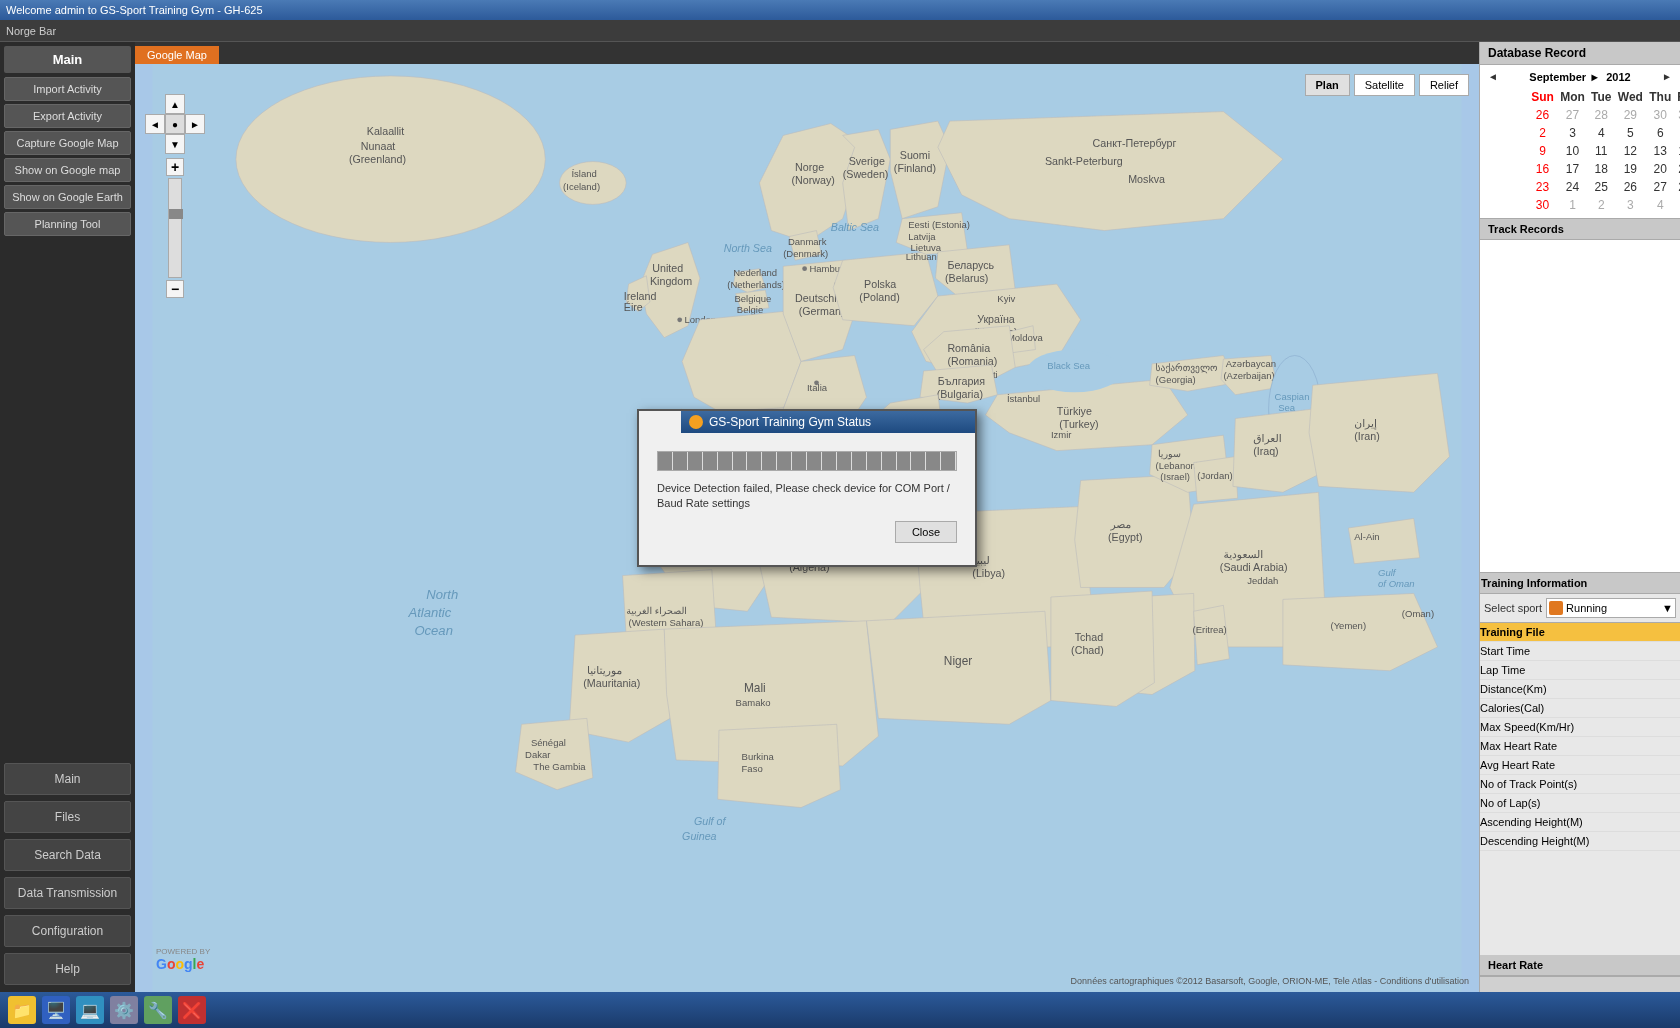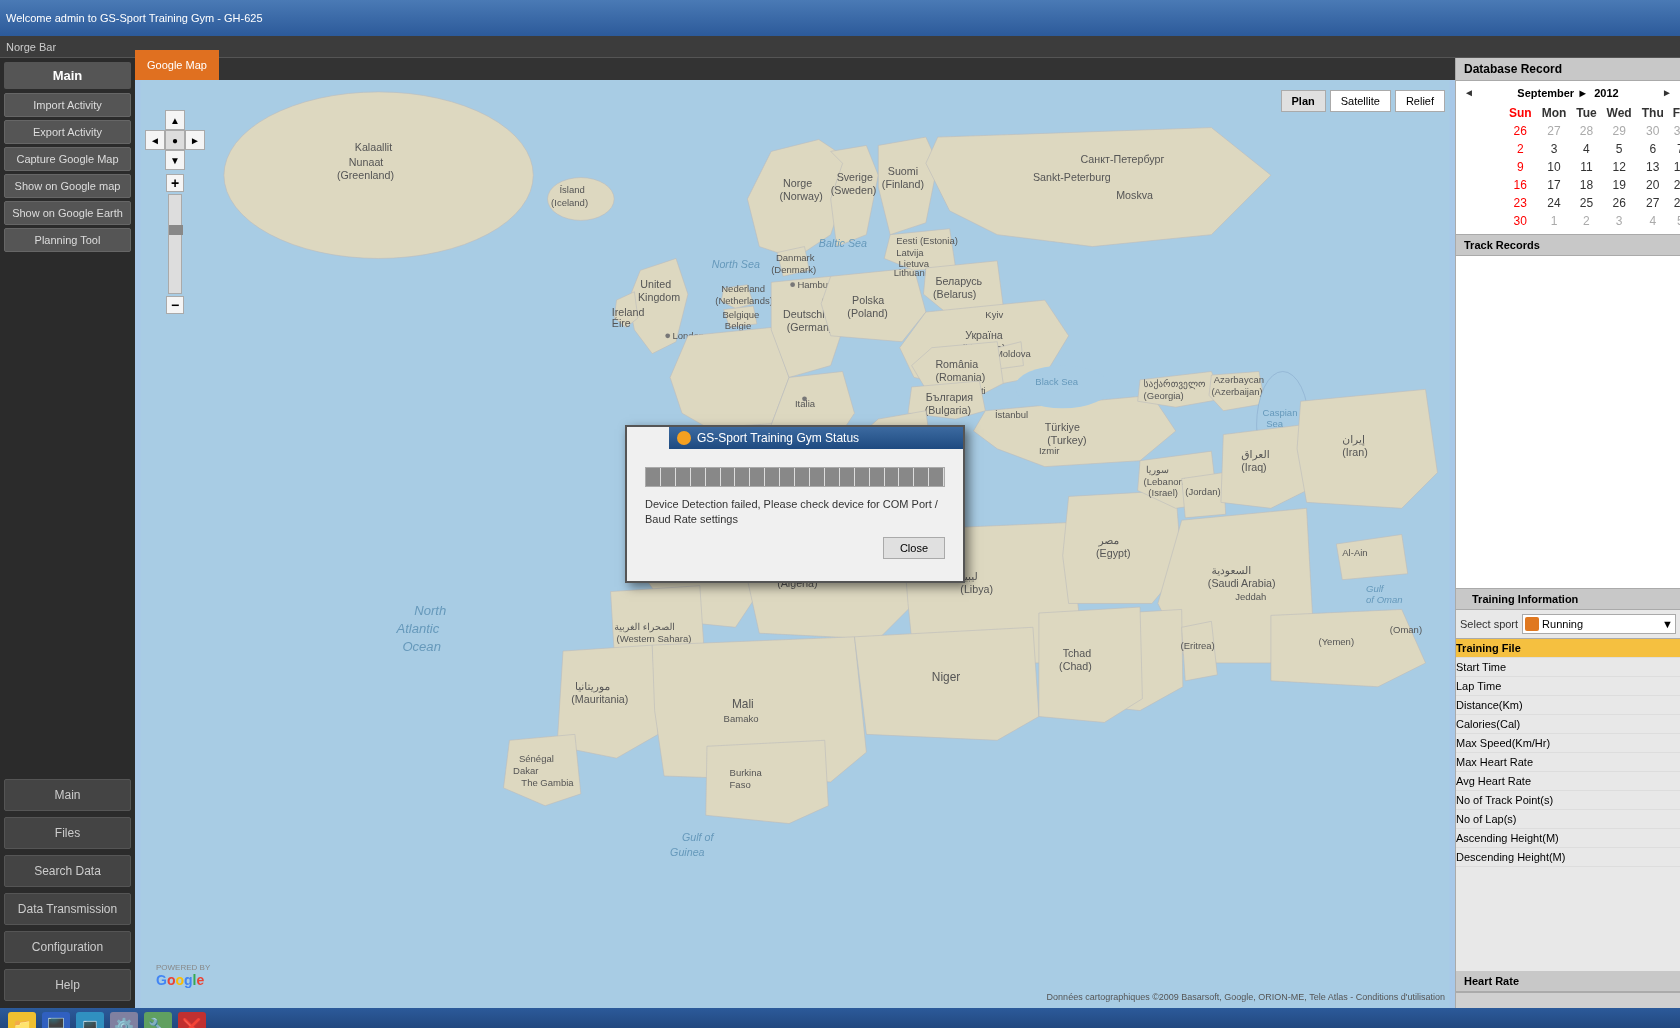--- a/index.html
+++ b/index.html
@@ -1,20 +1,20 @@
 <!DOCTYPE html>
 <html><head>
   <meta charset="utf-8">
   <style>
     * { margin: 0; padding: 0; box-sizing: border-box; }
     body { width: 1680px; height: 1028px; overflow: hidden; font-family: Arial, sans-serif; font-size: 12px; background: #2b2b2b; }
 
     
     #titlebar {
-      height: 36px;
+      height: 20px;
       background: linear-gradient(to bottom, #4a7ab5, #2c5a9a);
       color: white;
       font-size: 11px;
       display: flex;
       align-items: center;
       padding: 0 6px;
     }
 
     
     #menubar {
@@ -271,21 +271,21 @@
     .dialog-btn {
       background: #e0e0e0;
       border: 1px solid #aaa;
       padding: 4px 16px;
       font-size: 11px;
       cursor: pointer;
     }
 
     
     #right-panel {
-      width: 225px;
+      width: 201px;
       background: #e8e8e8;
       display: flex;
       flex-direction: column;
       border-left: 1px solid #aaa;
       overflow: hidden;
     }
 
     #db-record-header {
       background: #c8c8c8;
       padding: 4px 8px;
@@ -363,21 +363,21 @@
     #track-list {
       flex: 1;
       background: white;
       overflow-y: auto;
       border-bottom: 1px solid #aaa;
     }
 
     
     #training-info-header {
       background: #c8c8c8;
-      padding: 4px 16px;
+      padding: 4px 1px;
       font-size: 11px;
       font-weight: bold;
       border-bottom: 1px solid #aaa;
     }
 
     #sport-select-row {
       display: flex;
       align-items: center;
       padding: 4px;
       gap: 4px;
@@ -464,21 +464,21 @@
     }
 
     #map-tab-bar {
       background: #333;
       height: 22px;
       display: flex;
       align-items: flex-end;
     }
 
     .map-tab-item {
-      padding: 9px 12px;
+      padding: 3px 12px;
       font-size: 11px;
       cursor: pointer;
     }
 
     .map-tab-item.active {
       background: #e07020;
       color: white;
     }
     .map-tab-item:not(.active) {
       background: #555;
@@ -790,21 +790,21 @@
         <text x="1030" y="440" font-size="8" fill="#6699bb" font-family="Arial" font-style="italic">of Oman</text>
       </svg>
 
       
       <div id="google-watermark">
         <div style="font-size:8px;color:#888;">POWERED BY</div>
         <div style="font-size:14px;font-weight:bold;color:#4285f4;">G<span style="color:#ea4335">o</span><span style="color:#fbbc05">o</span><span style="color:#4285f4">g</span><span style="color:#34a853">l</span><span style="color:#ea4335">e</span></div>
       </div>
 
       
-      <div id="map-attribution">Données cartographiques ©2009 Basarsoft, Google, ORION-ME, Tele Atlas - Conditions d'utilisation</div>
+      <div id="map-attribution">Données cartographiques ©2012 Basarsoft, Google, ORION-ME, Tele Atlas - Conditions d'utilisation</div>
 
       
       <div id="dialog-overlay">
         <div id="dialog" style="margin-top:-80px;">
           <div id="dialog-titlebar">
             <div id="dialog-icon"></div>
             <span>GS-Sport Training Gym Status</span>
           </div>
           <div id="dialog-body">
             <div id="dialog-progress">

